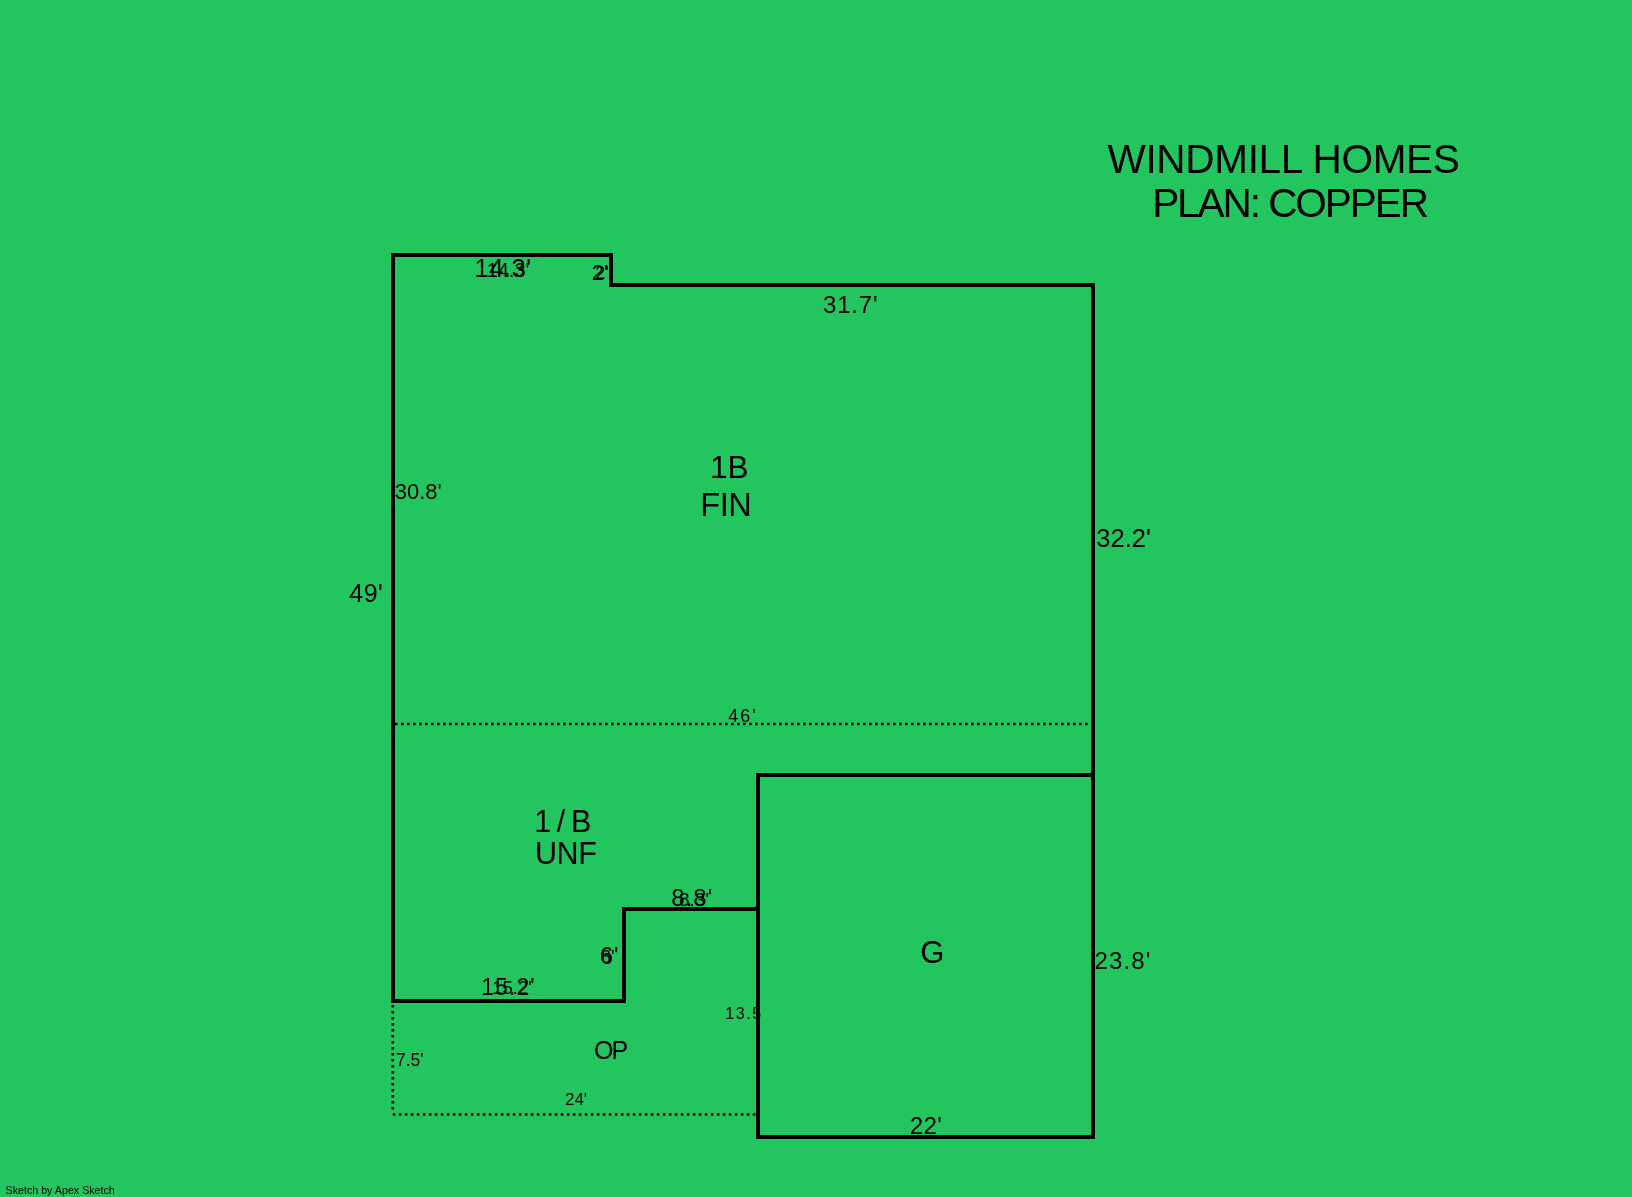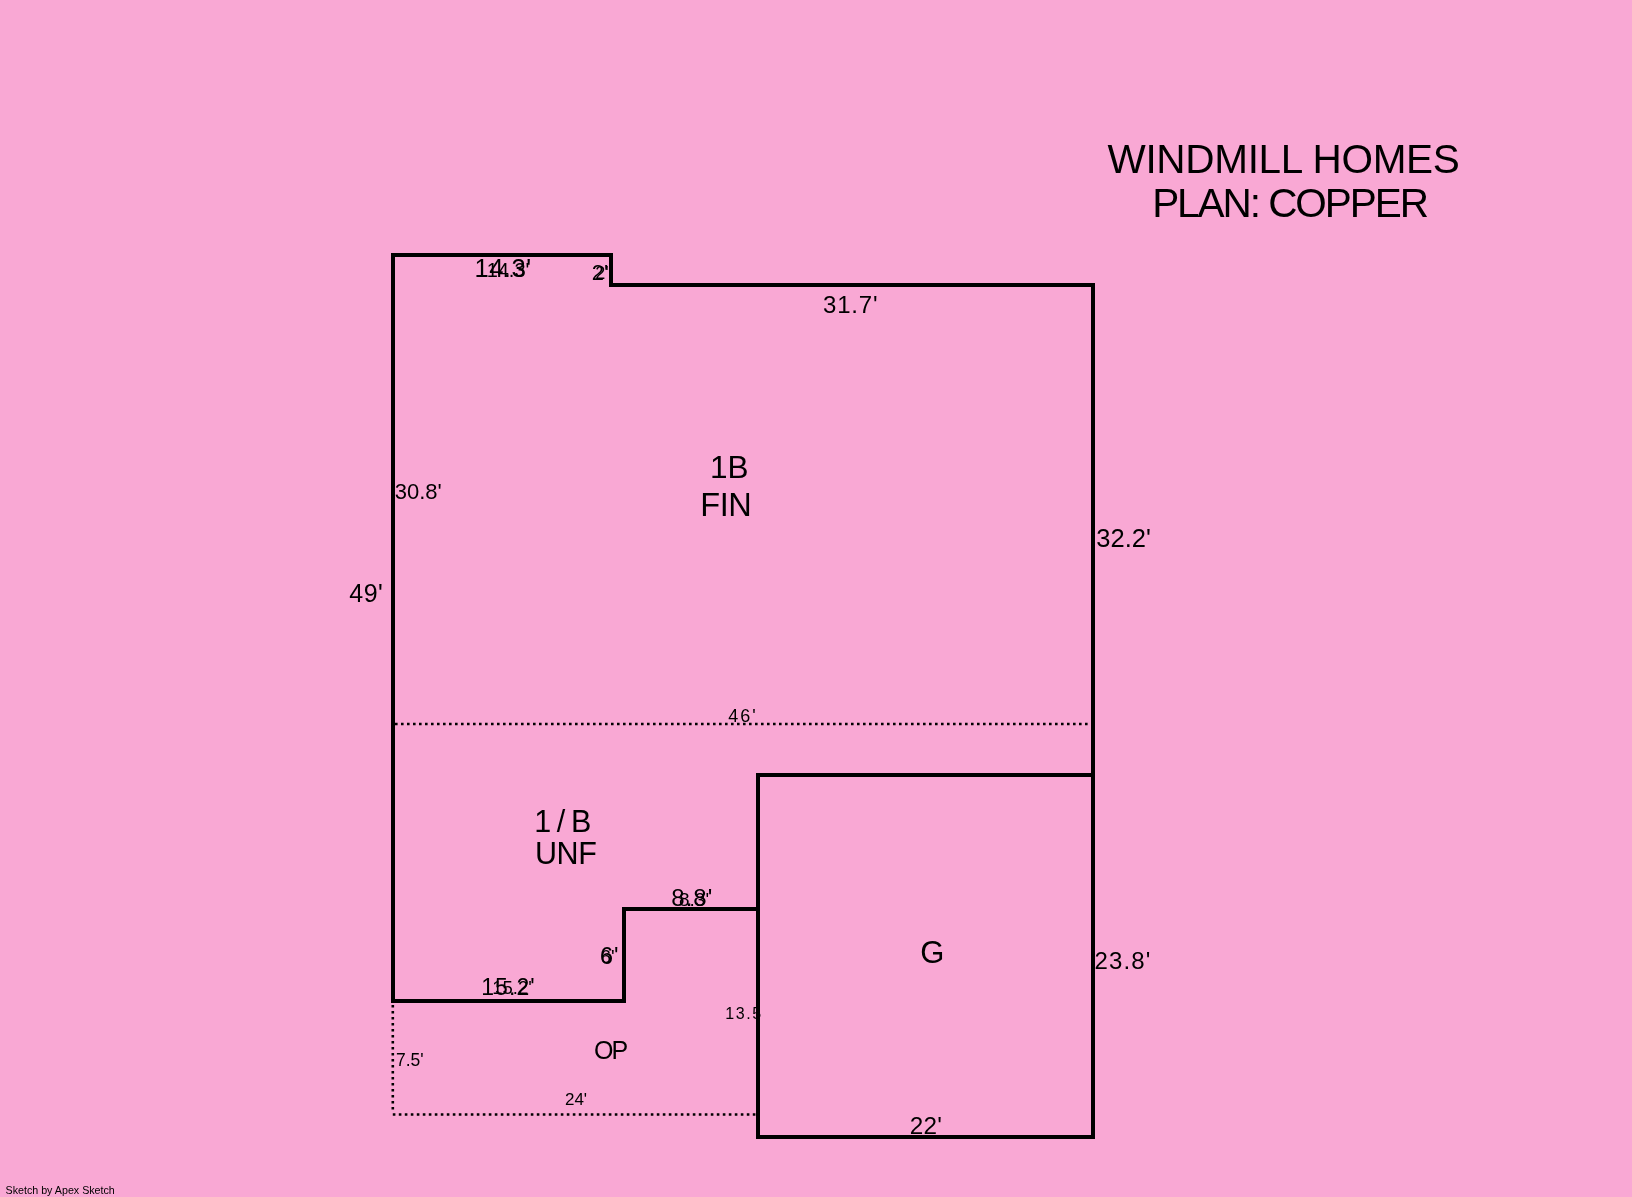--- a/index.html
+++ b/index.html
@@ -1,16 +1,16 @@
 <!DOCTYPE html>
 <html><head>
 <meta charset="utf-8">
 <style>
   html,body{margin:0;padding:0;background:#ffffff;}
-  .page{position:relative;width:1632px;height:1197px;background:#f9a8d4;overflow:hidden;}
+  .page{position:relative;width:1632px;height:1197px;background:#22c55e;overflow:hidden;}
   svg{position:absolute;top:0;left:0;}
   text{font-family:"Liberation Sans",sans-serif;fill:#000000;}
 </style>
 </head>
 <body>
 <div class="page">
 <svg width="1632" height="1197" viewBox="0 0 1632 1197">
 
   <g stroke="#000000" stroke-width="4" stroke-linecap="square" fill="none">
     <line x1="393" y1="255" x2="611" y2="255"></line>

